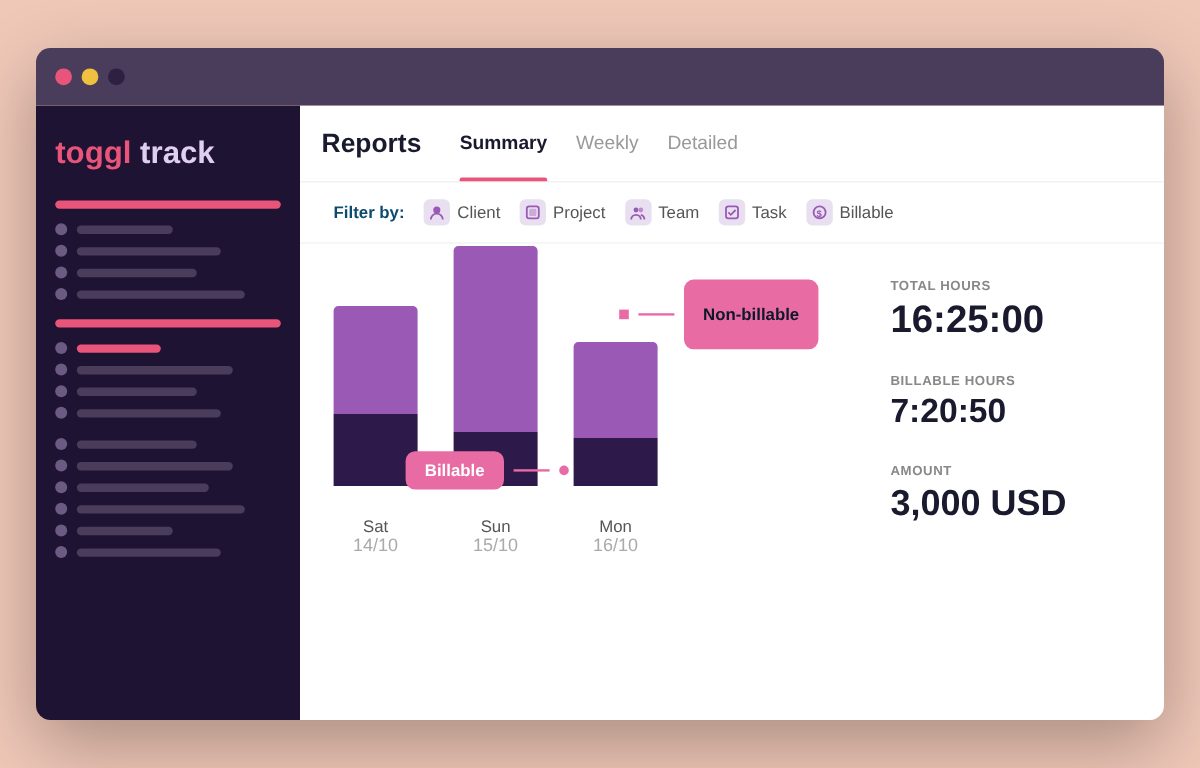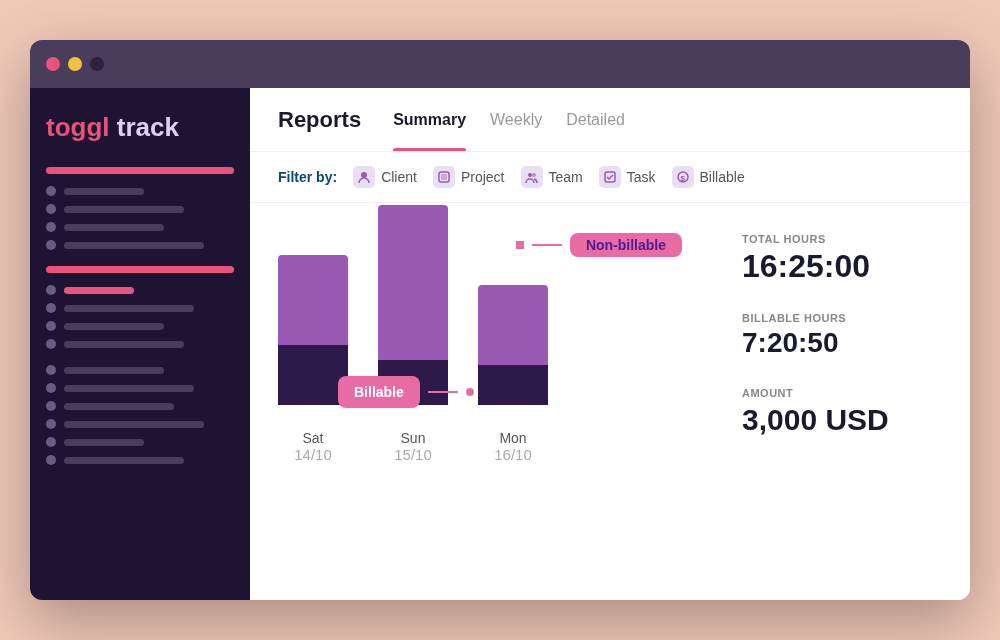--- a/index.html
+++ b/index.html
@@ -91,21 +91,21 @@
     .main {
       flex: 1;
       background: #fff;
       display: flex;
       flex-direction: column;
       overflow: hidden;
     }
     .top-nav {
       display: flex;
       align-items: center;
-      padding: 0 28px;
+      padding: 0 18px;
       border-bottom: 1px solid #eee;
       height: 64px;
       gap: 32px;
     }
     .nav-reports {
       font-size: 22px;
       font-weight: 700;
       color: #1a1a2e;
     }
     .nav-tabs {
@@ -438,21 +438,21 @@
               </div>
               <div class="bar-label">
                 <div class="bar-day">Mon</div>
                 <div class="bar-date">16/10</div>
               </div>
             </div>
 
             <div style="position:absolute; top:10px; right:30px; display:flex; align-items:center; gap:8px;">
               <div style="width:8px;height:8px;background:#e86ba4;border-radius:50;flex-shrink:0;"></div>
               <div style="height:2px;width:30px;background:#e86ba4;"></div>
-              <div style="background:#e86ba4;color:#4c1d95;padding:4px 16px;border-radius:8px;font-size:14px;font-weight:600;">Non-billable</div>
+              <div style="background:#e86ba4;color:#0f172a;padding:21px 16px;border-radius:8px;font-size:14px;font-weight:600;">Non-billable</div>
             </div>
 
             <div style="position:absolute; bottom:55px; left:60px; display:flex; align-items:center; gap:8px;">
               <div style="background:#e86ba4;color:#fff;padding:8px 16px;border-radius:8px;font-size:14px;font-weight:600;">Billable</div>
               <div style="height:2px;width:30px;background:#e86ba4;"></div>
               <div style="width:8px;height:8px;background:#e86ba4;border-radius:50%;flex-shrink:0;"></div>
             </div>
           </div>
         </div>
 

